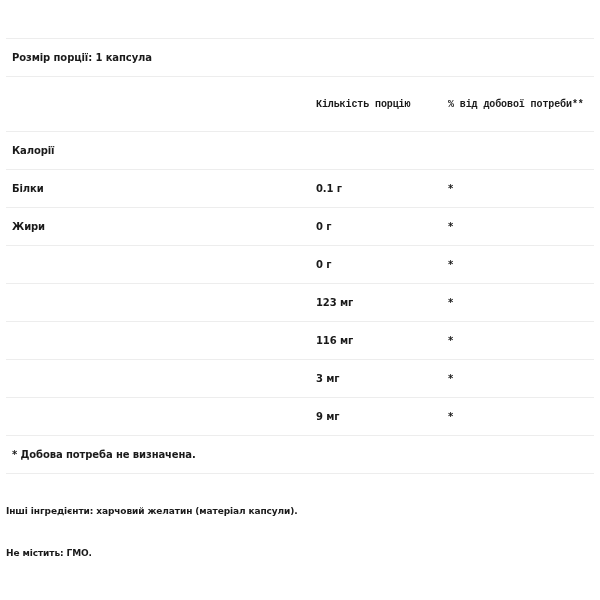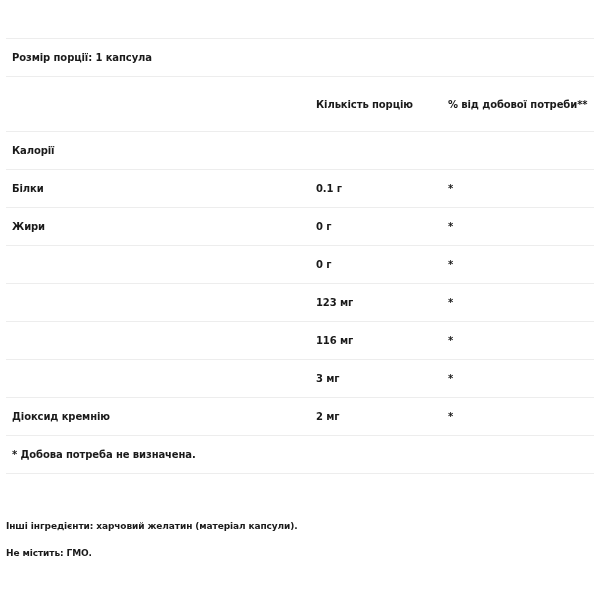--- a/index.html
+++ b/index.html
@@ -24,21 +24,21 @@
     }
     .row {
       position: relative;
       border-bottom: 1px solid #ededed;
       height: 37px;
       box-sizing: content-box;
       font-size: 10px;
       font-weight: bold;
       letter-spacing: -0.1px;
     }
-    .row.tall { height: 54px; }
+    .row.tall { height: 54px; font-family: Liberation Mono, monospace; }
     .cell {
       position: absolute;
       top: 0;
       height: 100%;
       display: flex;
       align-items: center;
       white-space: nowrap;
     }
     .c1 { left: 6px; }
     .c2 { left: 310px; }
@@ -89,24 +89,23 @@
   </div>
   <div class="row">
     <div class="cell c2">116 мг</div>
     <div class="cell c3">*</div>
   </div>
   <div class="row">
     <div class="cell c2">3 мг</div>
     <div class="cell c3">*</div>
   </div>
   <div class="row">
-    <div class="cell c1">Діоксид кремнію</div>
-    <div class="cell c2">2 мг</div>
+    <div class="cell c2">9 мг</div>
     <div class="cell c3">*</div>
   </div>
 
   <div class="row">
     <div class="cell c1">* Добова потреба не визначена.</div>
   </div>
 </div>
 
-<div class="footer" style="top:521px;text-align:center;">Інші інгредієнти: харчовий желатин (матеріал капсули).</div>
+<div class="footer" style="top:506px;text-align:center;">Інші інгредієнти: харчовий желатин (матеріал капсули).</div>
 <div class="footer" style="top:548px;">Не містить: ГМО.</div>
 
 </body></html>

